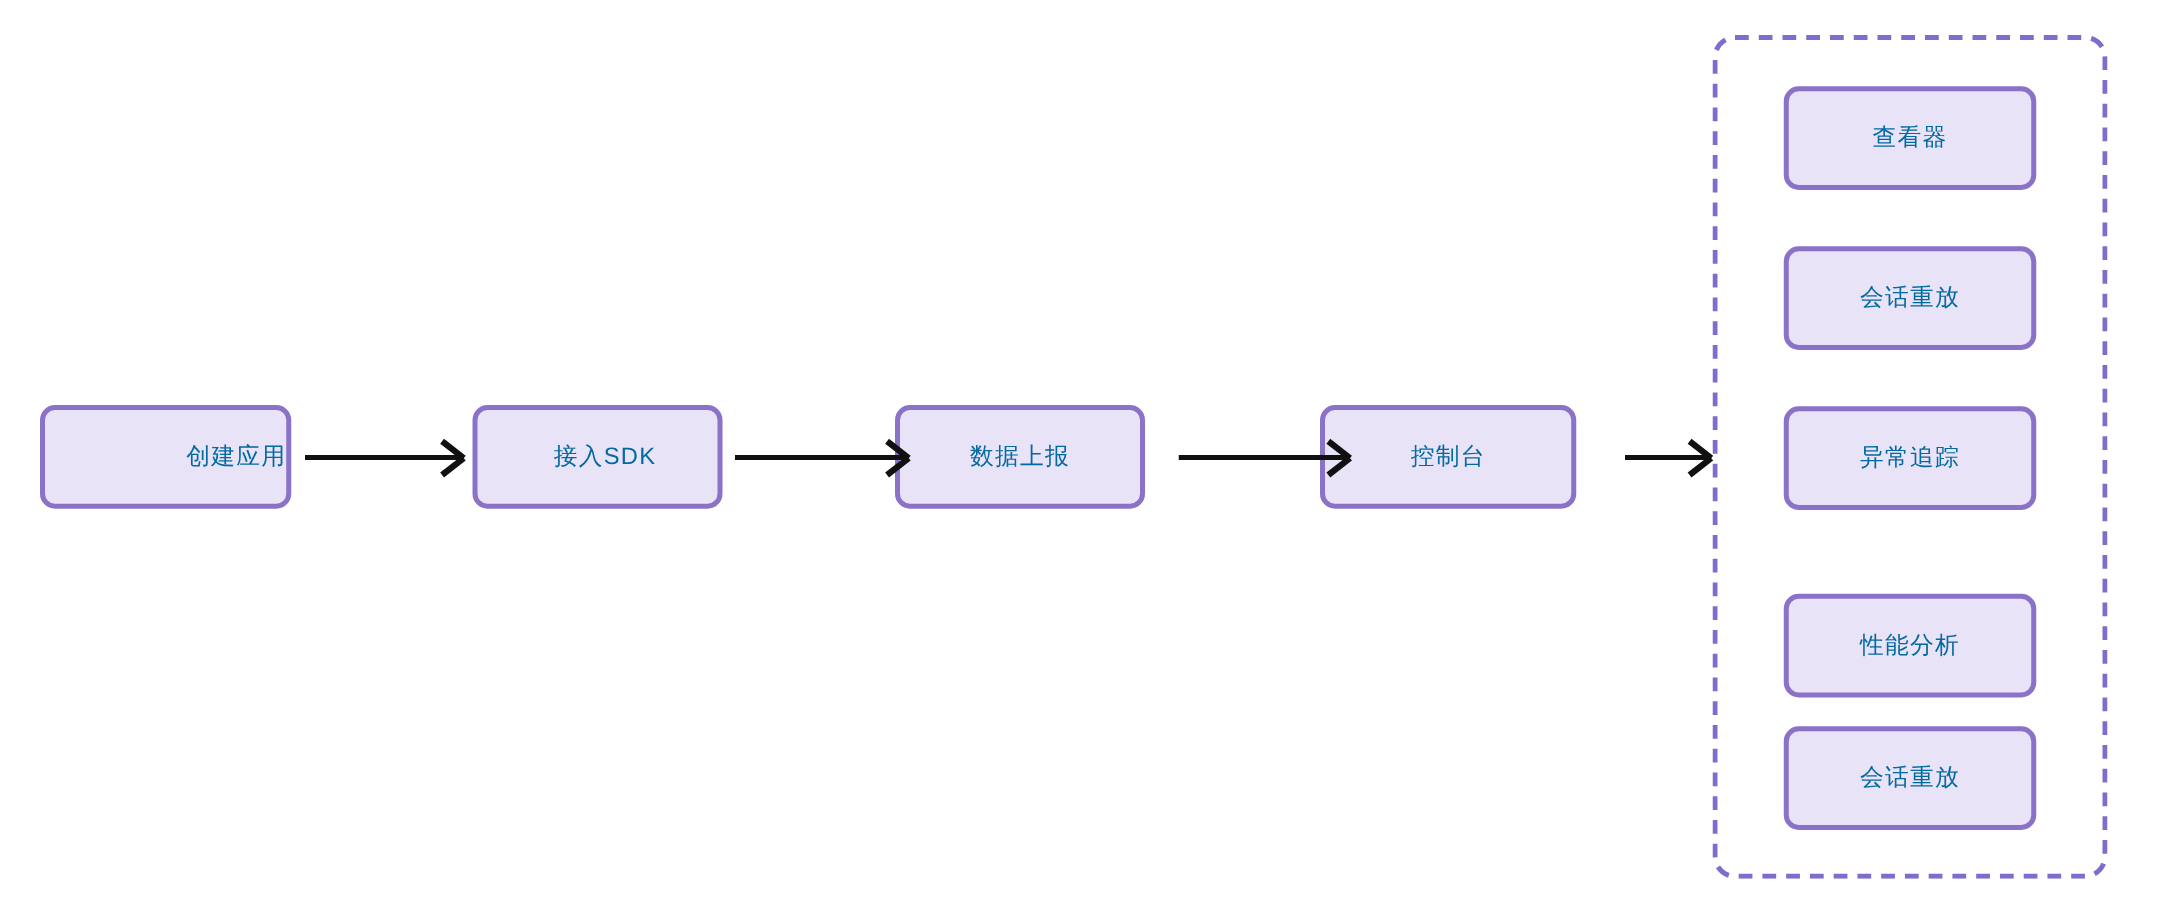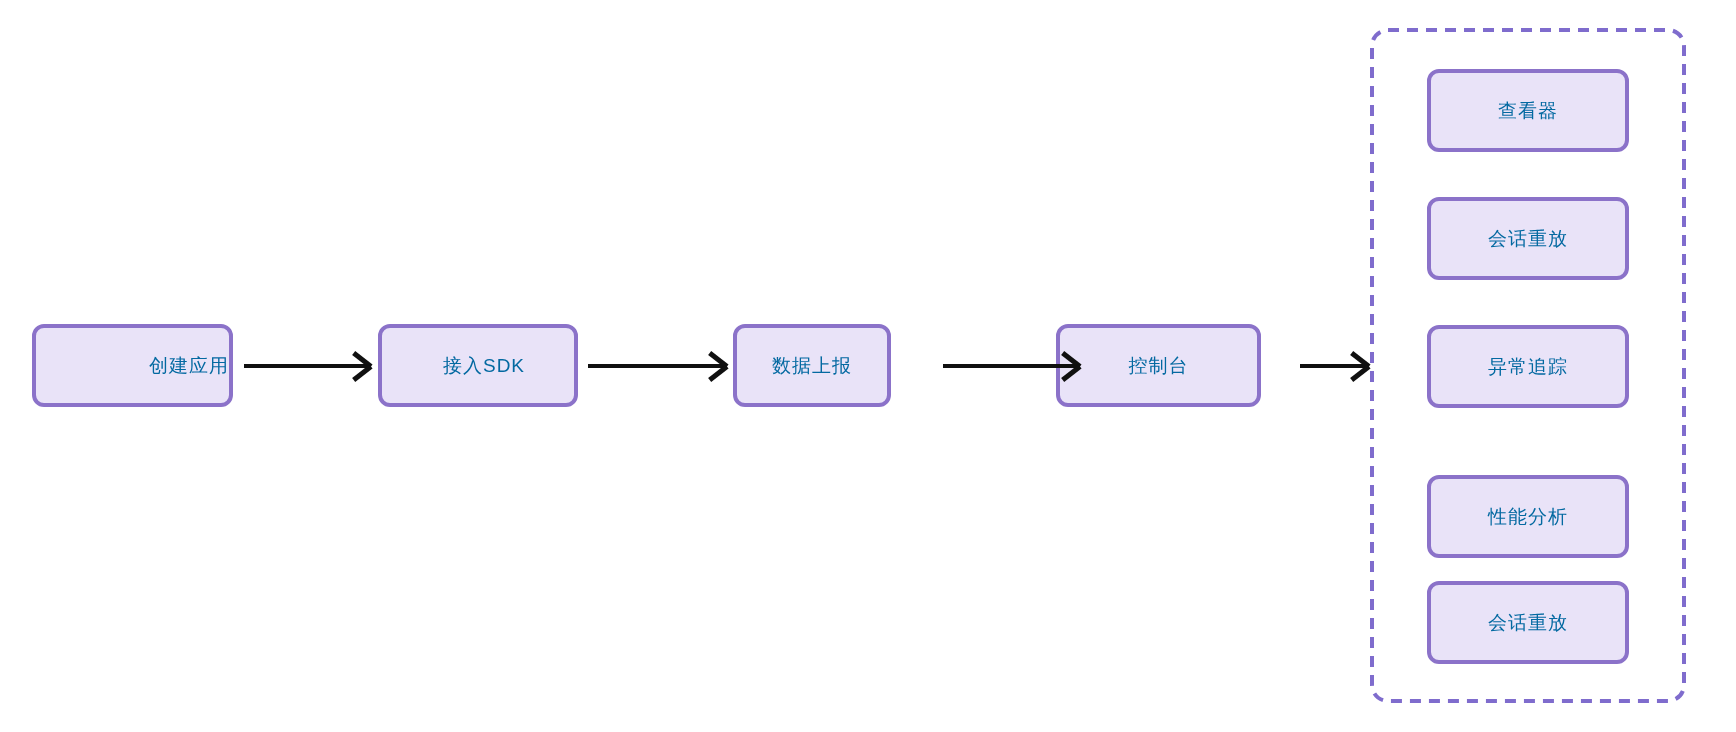--- a/index.html
+++ b/index.html
@@ -28,21 +28,21 @@
     justify-content: center;
     color: #0369a1;
     font-size: 19px;
     line-height: 1;
     letter-spacing: 1px;
     white-space: nowrap;
   }
   .flow-node { top: 324px; }
   #n1 { left: 32px;   width: 201px; justify-content: flex-end; }
   #n2 { left: 378px;  width: 200px; padding-left: 12px; }
-  #n3 { left: 733px;  width: 158px; }
+  #n3 { left: 716px;  width: 200px; }
   #n4 { left: 1056px; width: 205px; }
 
   
   .arrow {
     position: absolute;
     top: 364px;
     height: 4px;
     background: #101010;
   }
   .arrow::before,

